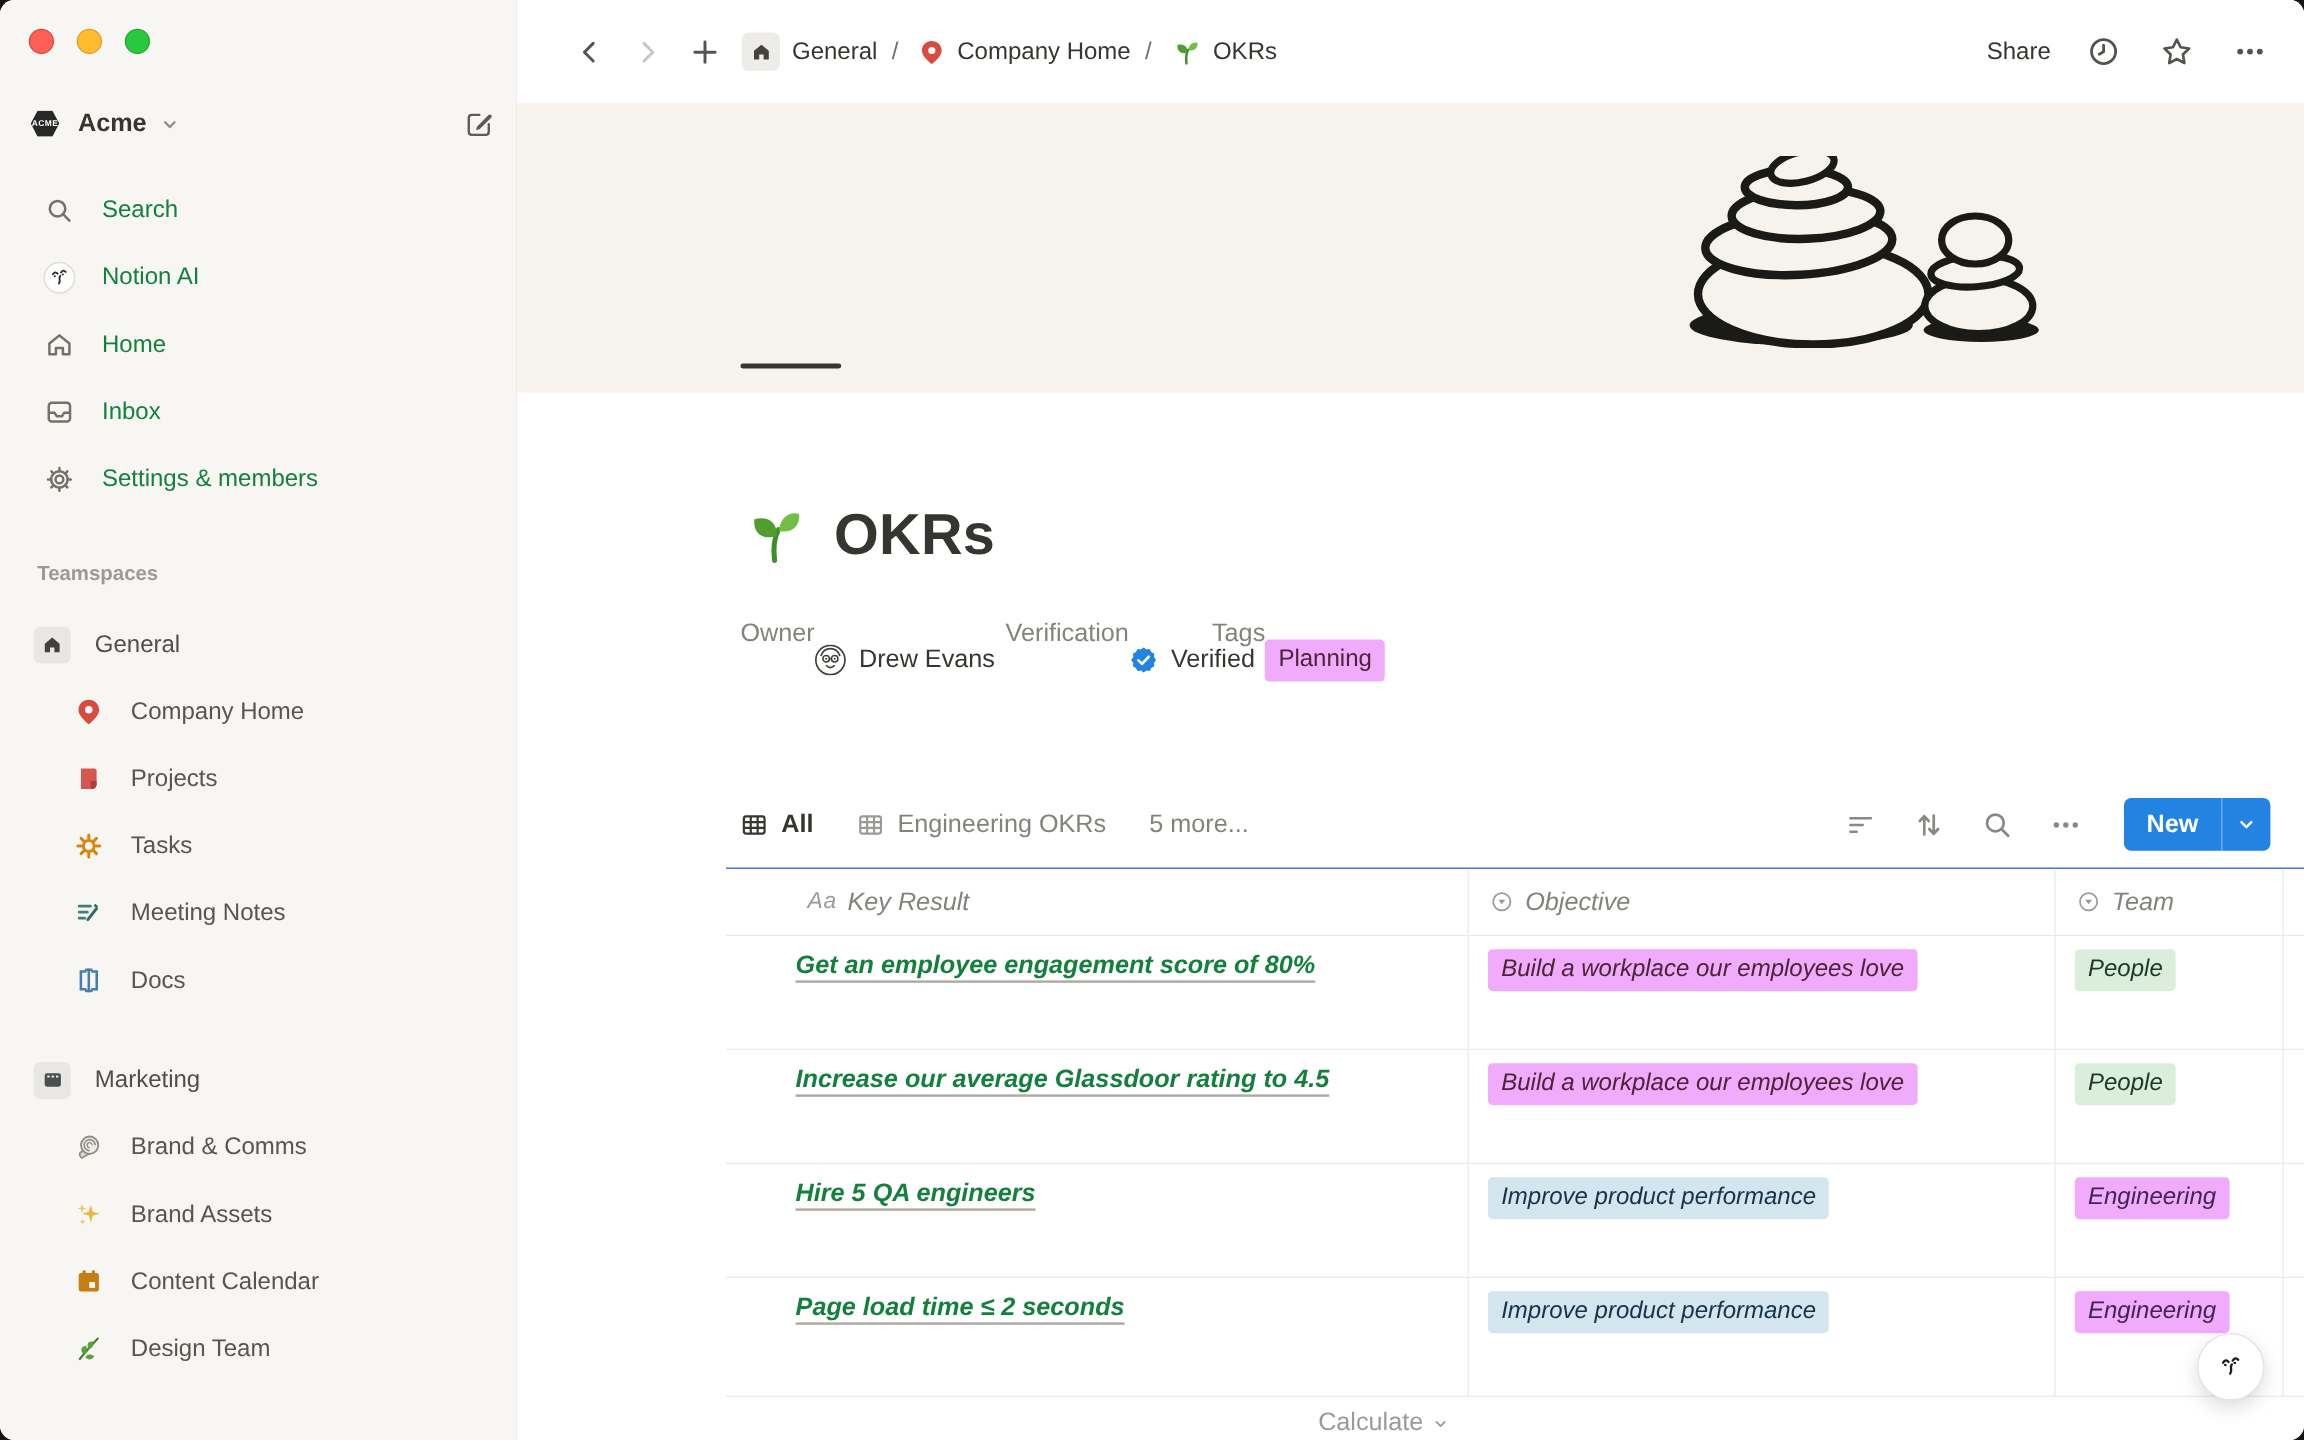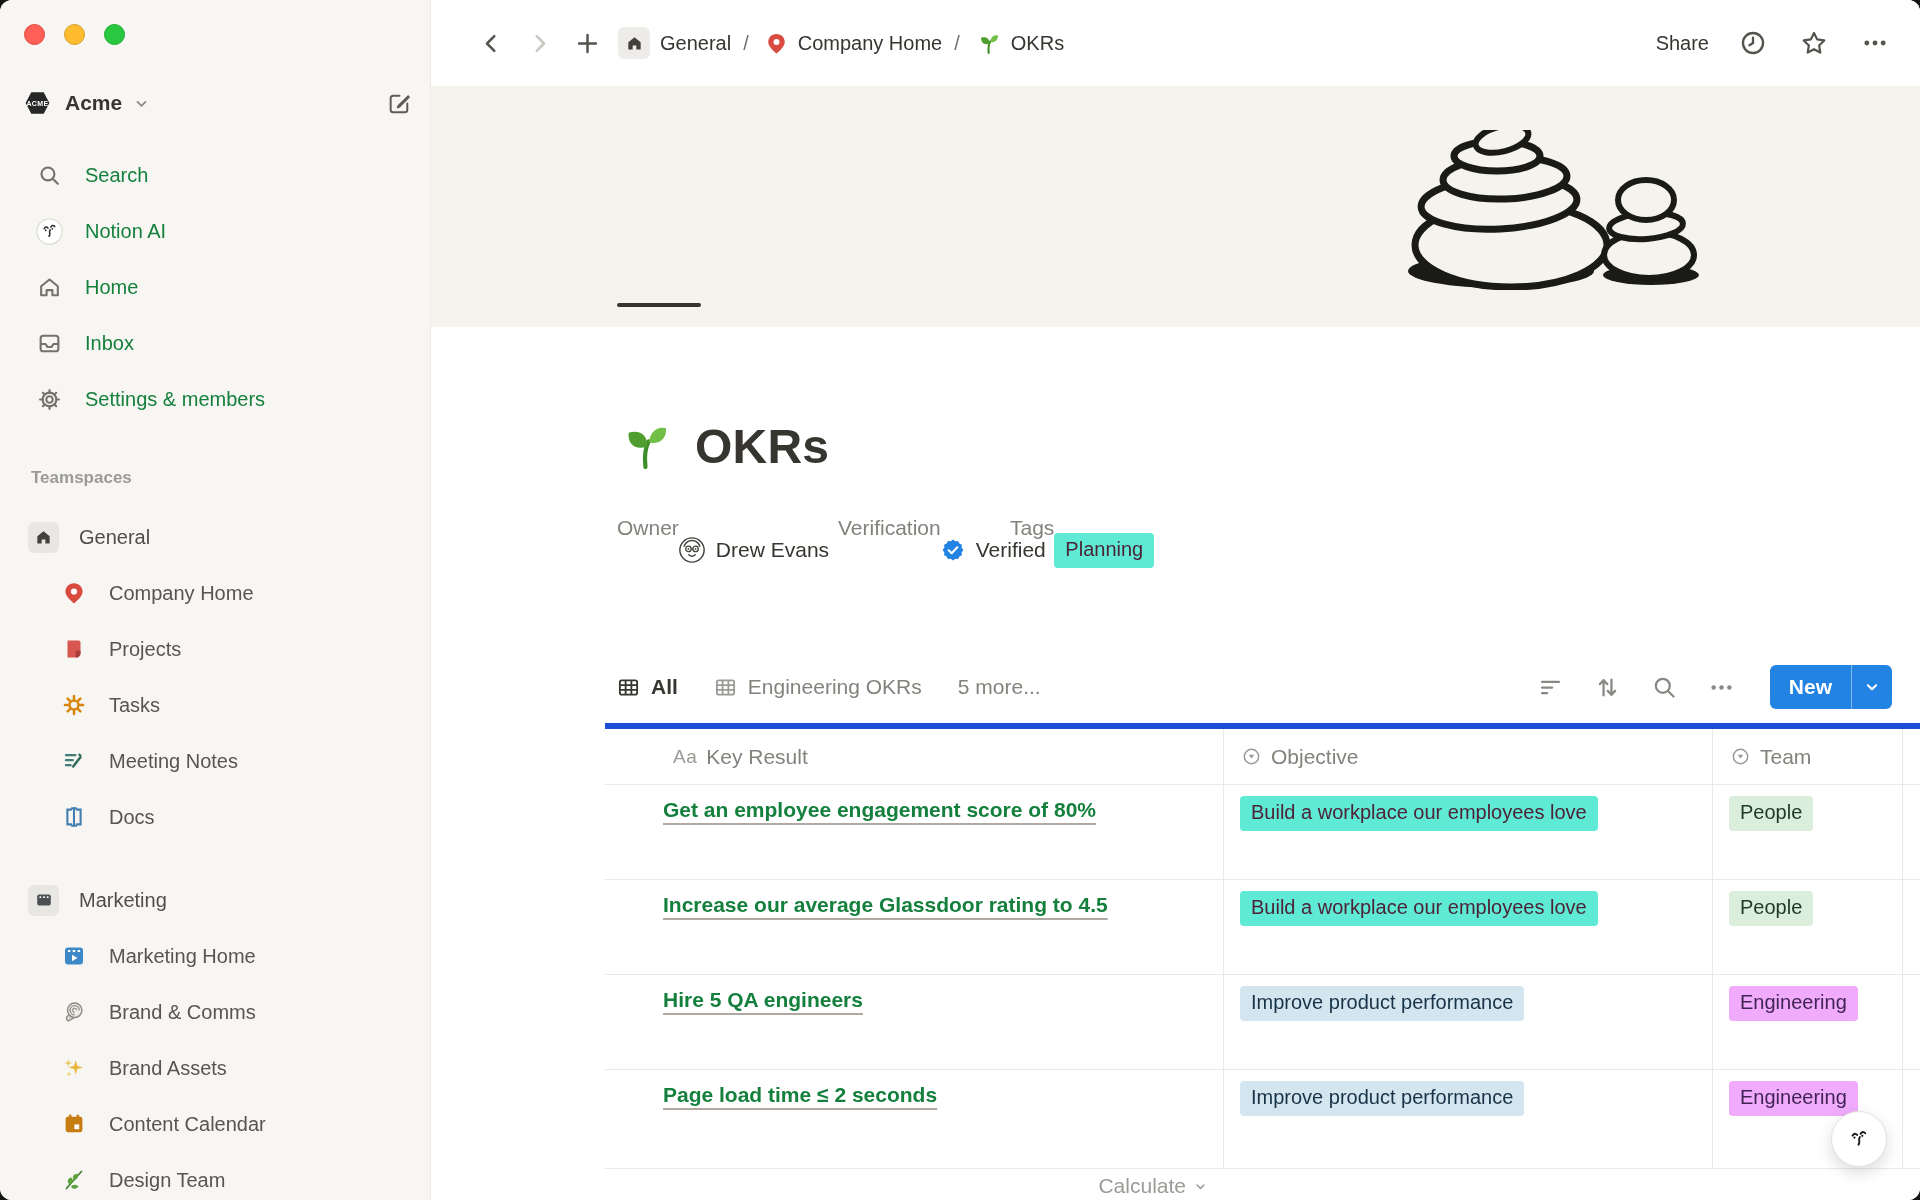--- a/index.html
+++ b/index.html
@@ -49,37 +49,37 @@
 
   .title-row { position:absolute; top:418px; left:186px; display:flex; align-items:center; gap:22px; }
   .page-title { font-size:48px; font-weight:800; color:#37352f; letter-spacing:.2px; }
 
   .props { position:absolute; top:516px; left:186px; display:flex; }
   .prop { display:flex; }
   .prop-owner { width:221px; } .prop-verif { width:172px; }
   .prop-label { font-size:21px; color:#84827c; }
   .prop-value { margin-top:17px; height:34px; display:flex; align-items:center; gap:11px; font-size:21px; color:#37352f; }
   .pill { display:inline-block; padding:2px 11px 4px; border-radius:4px; font-size:20px; line-height:29px; white-space:nowrap; }
-  .pink  { background:#5eead4; color:#4c2337; }
+  .pink  { background:#f0abfc; color:#4c2337; }
   .green { background:#dbeddb; color:#1c3829; }
   .blue  { background:#d3e5ef; color:#183347; }
   .purple{ background:#f0abfc; color:#412454;text-align:center; }
 
   .toolbar { position:absolute; top:652px; left:186px; right:28px; height:70px; display:flex; align-items:center; }
   .tabs { display:flex; align-items:center; gap:36px; }
   .tab { display:flex; align-items:center; gap:11px; font-size:21px; color:#84827c; cursor:pointer; }
   .tab.active { color:#37352f; font-weight:700; }
   .tab-underline { position:absolute; top:303px; left:186px; width:84px; height:4px; background:#37352f; border-radius:2px; z-index:3; }
   .tools { margin-left:auto; display:flex; align-items:center; gap:23px; }
   .tool-btn { display:flex; align-items:center; justify-content:center; width:34px; height:34px; cursor:pointer; }
   .new-btn { margin-left:8px; height:44px; display:flex; align-items:stretch; background:#2383e2; border-radius:6px; overflow:hidden; cursor:pointer; }
   .new-main { display:flex; align-items:center; padding:0 19px; color:#fff; font-size:21px; font-weight:700; }
   .new-drop { display:flex; align-items:center; padding:0 9px; border-left:1px solid rgba(255,255,255,.42); }
 
-  .dbtable { position:absolute; top:723px; left:174px; right:0; border-top:6px solid #1d4ed8; }
+  .dbtable { position:absolute; top:723px; left:174px; right:0; border-top:1px solid #1d4ed8;font-style:italic; }
   .thead, .trow { display:grid; grid-template-columns:619px 489px 190px 1fr; border-bottom:1px solid #e9e9e7; }
   .thead { height:56px; }
   .trow { height:95px; }
   .trow:last-child { height:99px; }
   .hcell { display:flex; align-items:center; gap:9px; border-right:1px solid #e9e9e7; padding-left:17px; font-size:21px; color:#84827c; }
   .hcell.first { padding-left:68px; }
   .hcell.ghost, .cell.ghost { border-right:none; }
   .aa { font-size:19px; color:#9b9a97; letter-spacing:.5px; }
   .cell { border-right:1px solid #e9e9e7; padding:11px 16px 0 16px; }
   .cell.first { padding-left:58px; padding-top:13px; }
@@ -244,32 +244,20 @@
               <rect x="5.8" y="7" width="2.7" height="2.2" rx=".6" fill="#f2f1ef"></rect>
               <rect x="10.65" y="7" width="2.7" height="2.2" rx=".6" fill="#f2f1ef"></rect>
               <rect x="15.5" y="7" width="2.7" height="2.2" rx=".6" fill="#f2f1ef"></rect>
             </svg>
         </span>
         <span>Marketing</span>
       </div>
       <div class="item-sub">
         <span class="ic">
           <svg width="24" height="24" viewBox="0 0 24 24">
-              <rect x="3" y="3.6" width="18" height="16.8" rx="3" fill="#3d88c6"></rect>
-              <rect x="5.9" y="6" width="2.5" height="2.1" rx=".5" fill="#fff"></rect>
-              <rect x="10.75" y="6" width="2.5" height="2.1" rx=".5" fill="#fff"></rect>
-              <rect x="15.6" y="6" width="2.5" height="2.1" rx=".5" fill="#fff"></rect>
-              <path d="M10 10.8l5.4 3.2-5.4 3.2z" fill="#fff"></path>
-            </svg>
-        </span>
-        <span>Marketing Home</span>
-      </div>
-      <div class="item-sub">
-        <span class="ic">
-          <svg width="24" height="24" viewBox="0 0 24 24">
               <path d="M12.3 17.6L6.2 21c-1.5-1.1-2-2.1-1.8-3.8l2.7-2.6z" fill="#dcd7d0" stroke="#8f8a83" stroke-width="1.3"></path>
               <circle cx="12.7" cy="10.3" r="7.2" fill="#efece7" stroke="#8f8a83" stroke-width="1.5"></circle>
               <path d="M17.3 10.3a4.6 4.6 0 1 0-4.6 4.6" fill="none" stroke="#8f8a83" stroke-width="1.3"></path>
               <path d="M14.8 10.3a2.1 2.1 0 1 0-2.1 2.1" fill="none" stroke="#8f8a83" stroke-width="1.1"></path>
             </svg>
         </span>
         <span>Brand &amp; Comms</span>
       </div>
       <div class="item-sub">
         <span class="ic">

